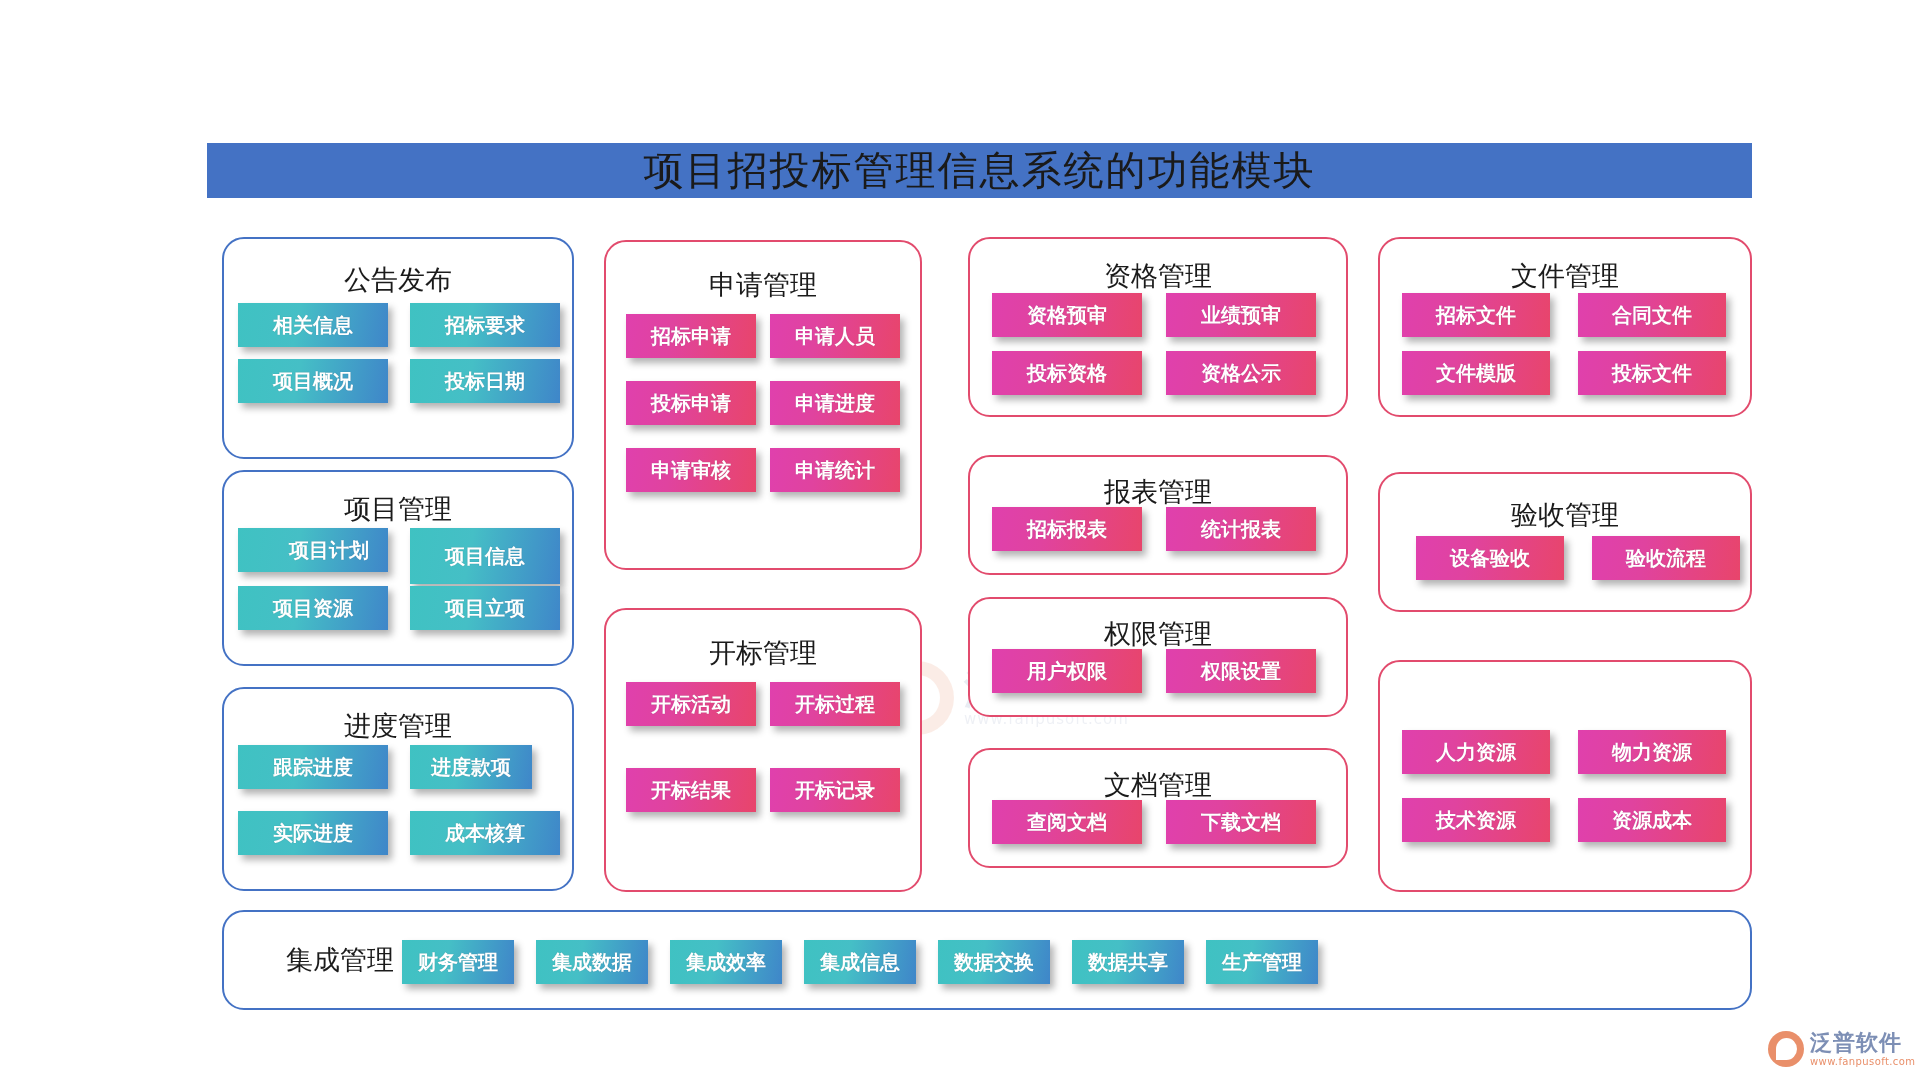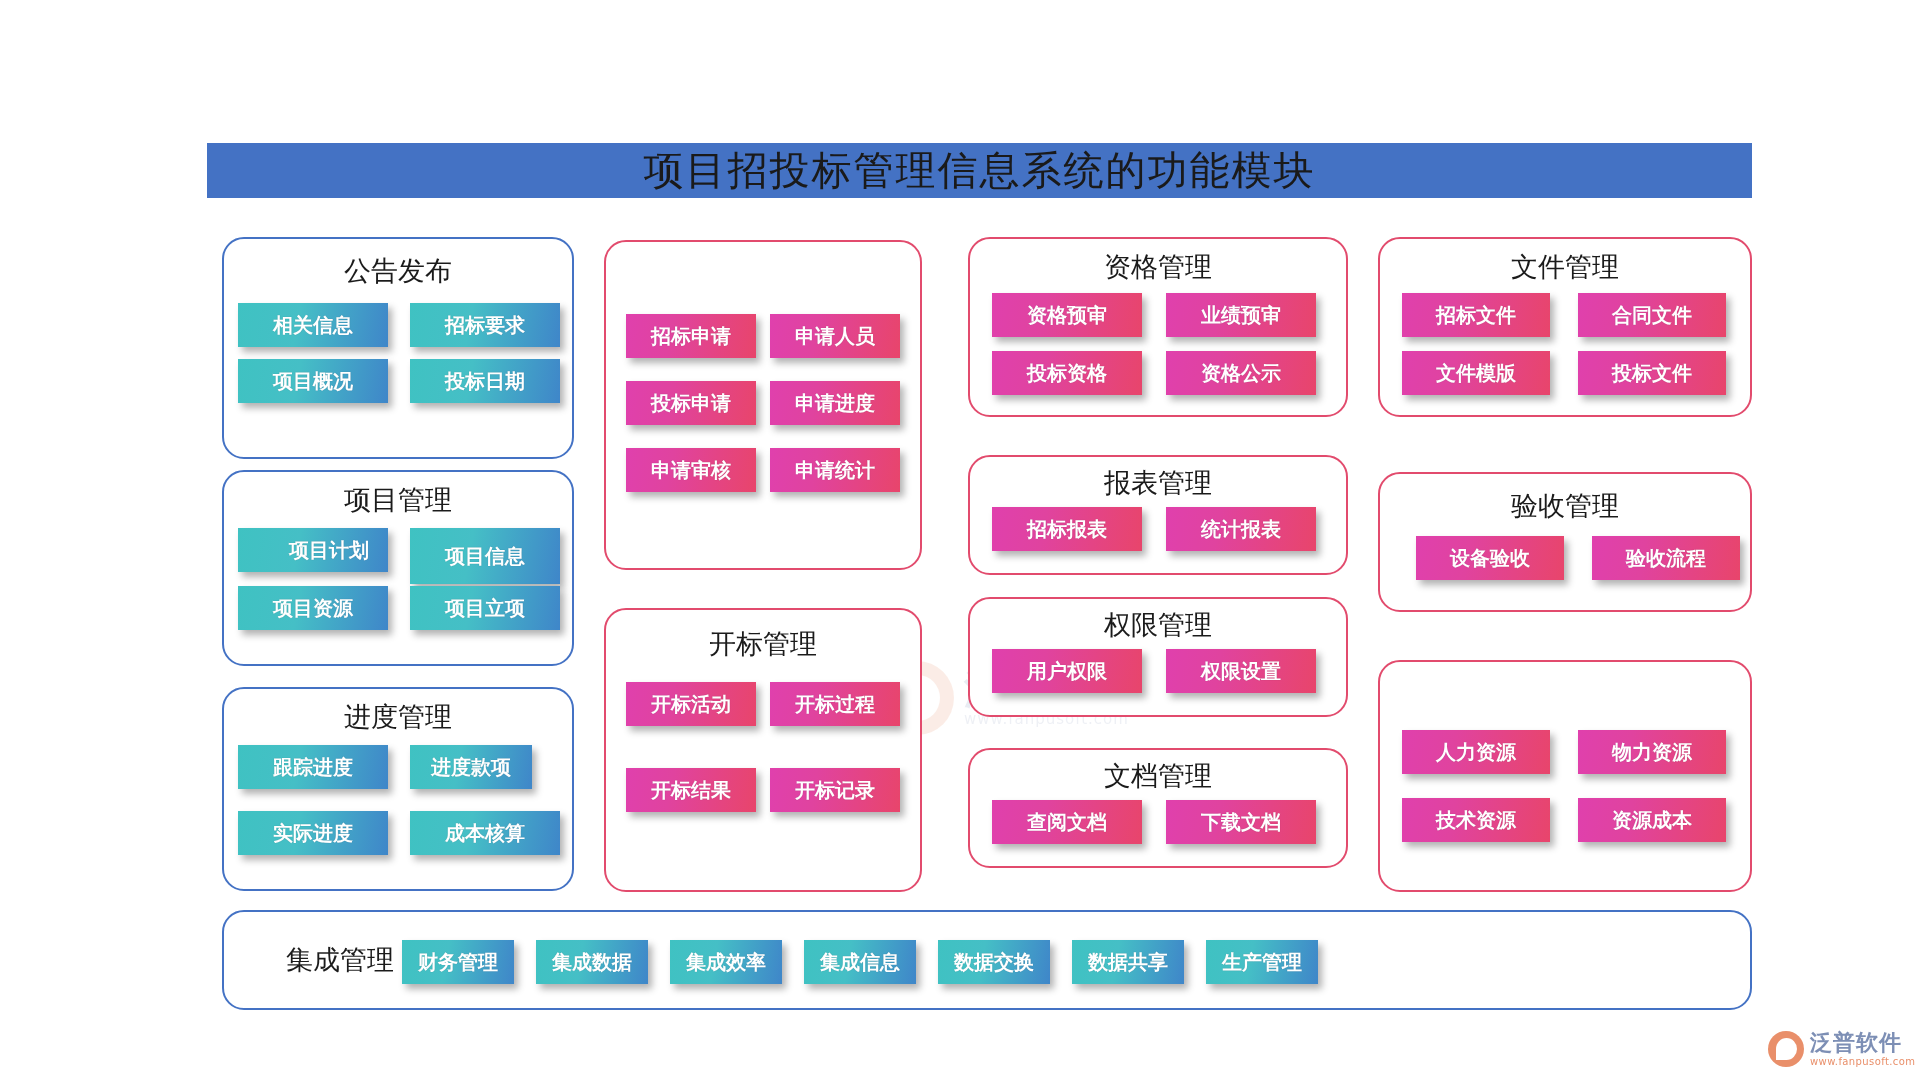--- a/index.html
+++ b/index.html
@@ -49,20 +49,21 @@
   .card{
     position:absolute;border-radius:22px;background:#ffffff;
     box-sizing:border-box;z-index:2;
   }
   .card.blue{border:2px solid #4472c4;}
   .card.pink{border:2px solid #e24b6d;}
   .card .card-title{
     font-family:"DejaVu Serif","Liberation Serif",serif;
     font-size:27px;color:#1b1b1b;text-align:center;white-space:nowrap;
     line-height:1;
+    margin-top:9px;
   }
 
   
   .chip{
     position:absolute;
     display:flex;align-items:center;justify-content:center;
     color:#ffffff;white-space:nowrap;
     font-family:"DejaVu Serif","Liberation Serif",serif;
     font-weight:bold;
     box-shadow:4px 5px 7px rgba(0,0,0,.30);
@@ -134,20 +135,21 @@
         <div class="chip teal" style="left: 186px; top: 114px; width: 150px; height: 44px; font-size: 20px;">项目立项</div>
       </div>
       <div class="card blue" style="left: 222px; top: 687px; width: 352px; height: 204px;">
         <div class="card-title" style="position: absolute; left: 0px; right: 0px; top: 14px;">进度管理</div>
         <div class="chip teal" style="left: 14px; top: 56px; width: 150px; height: 44px; font-size: 20px;">跟踪进度</div>
         <div class="chip teal" style="left: 186px; top: 56px; width: 122px; height: 44px; font-size: 20px;">进度款项</div>
         <div class="chip teal" style="left: 14px; top: 122px; width: 150px; height: 44px; font-size: 20px;">实际进度</div>
         <div class="chip teal" style="left: 186px; top: 122px; width: 150px; height: 44px; font-size: 20px;">成本核算</div>
       </div>
       <div class="card pink" style="left: 604px; top: 240px; width: 318px; height: 330px;">
+        <div class="card-title" style="position: absolute; left: 0px; right: 0px; top: 20px;">申请管理</div>
         <div class="chip pinkc" style="left: 20px; top: 72px; width: 130px; height: 44px; font-size: 20px;">招标申请</div>
         <div class="chip pinkc" style="left: 164px; top: 72px; width: 130px; height: 44px; font-size: 20px;">申请人员</div>
         <div class="chip pinkc" style="left: 20px; top: 139px; width: 130px; height: 44px; font-size: 20px;">投标申请</div>
         <div class="chip pinkc" style="left: 164px; top: 139px; width: 130px; height: 44px; font-size: 20px;">申请进度</div>
         <div class="chip pinkc" style="left: 20px; top: 206px; width: 130px; height: 44px; font-size: 20px;">申请审核</div>
         <div class="chip pinkc" style="left: 164px; top: 206px; width: 130px; height: 44px; font-size: 20px;">申请统计</div>
       </div>
       <div class="card pink" style="left: 604px; top: 608px; width: 318px; height: 284px;">
         <div class="card-title" style="position: absolute; left: 0px; right: 0px; top: 20px;">开标管理</div>
         <div class="chip pinkc" style="left: 20px; top: 72px; width: 130px; height: 44px; font-size: 20px;">开标活动</div>

